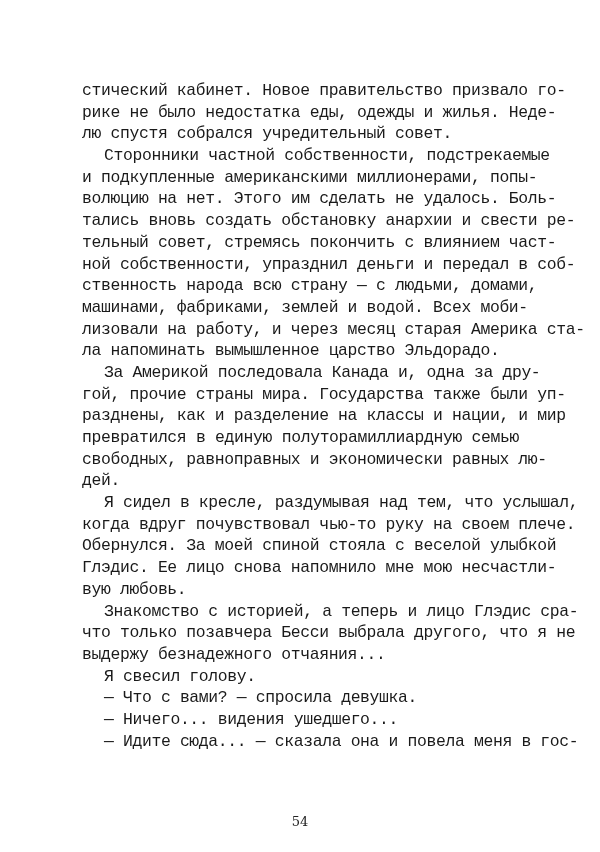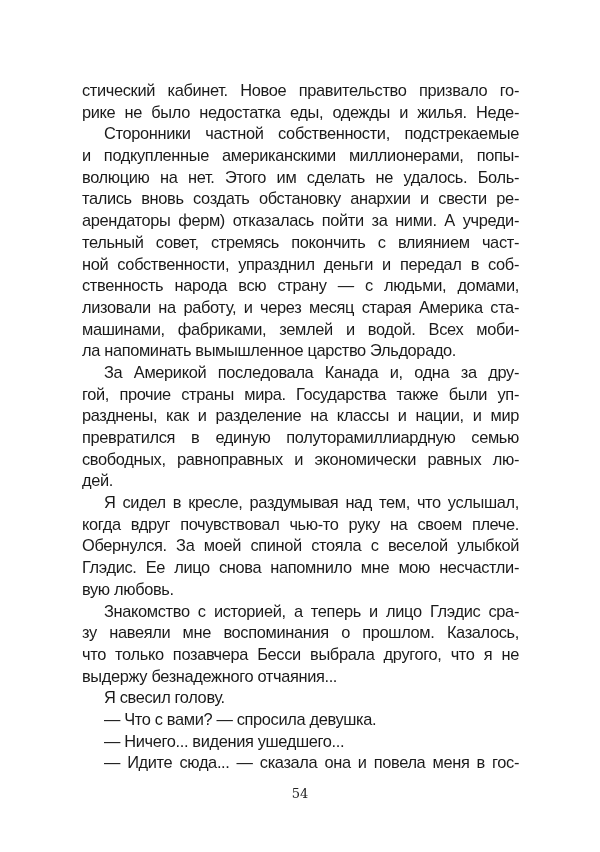--- a/index.html
+++ b/index.html
@@ -1,67 +1,66 @@
 <!DOCTYPE html>
 <html><head>
 <meta charset="utf-8">
 <style>
   html, body { margin:0; padding:0; background:#fff; }
   body { width:600px; height:852px; position:relative; overflow:hidden; }
   .page { position:absolute; left:82px; top:80px; width:437px; }
   .line {
-    font-family: Liberation Sans, sans-serif;
+    font-family: Liberation Mono, monospace;
     font-size: 16.4px;
     line-height: 21.7px;
     height: 21.7px;
     color:#1a1a1a;
     white-space: nowrap;
     text-align: justify;
     text-align-last: justify;
     letter-spacing: -0.35px;
   }
   .line.last { text-align-last: left; }
   .line.indent { padding-left: 22px; }
   .pagenum {
-    position:absolute; left:0; width:600px; top:786px;
+    position:absolute; left:0; width:600px; top:814px;
     text-align:center;
     font-family: "DejaVu Serif", "Liberation Serif", serif;
     font-size: 13px; color:#222;
   }
 </style>
 </head>
 <body>
 
 <div class="page" id="body">
     <div class="line">стический кабинет. Новое правительство призвало го-</div>
     <div class="line">рике не было недостатка еды, одежды и жилья. Неде-</div>
+    <div class="line last">лю спустя собрался учредительный совет.</div>
     <div class="line indent">Сторонники частной собственности, подстрекаемые</div>
     <div class="line">и подкупленные американскими миллионерами, попы-</div>
     <div class="line">волюцию на нет. Этого им сделать не удалось. Боль-</div>
     <div class="line">тались вновь создать обстановку анархии и свести ре-</div>
-    <div class="line">арендаторы ферм) отказалась пойти за ними. А учреди-</div>
     <div class="line">тельный совет, стремясь покончить с влиянием част-</div>
     <div class="line">ной собственности, упразднил деньги и передал в соб-</div>
     <div class="line">ственность народа всю страну — с людьми, домами,</div>
+    <div class="line">машинами, фабриками, землей и водой. Всех моби-</div>
     <div class="line">лизовали на работу, и через месяц старая Америка ста-</div>
-    <div class="line">машинами, фабриками, землей и водой. Всех моби-</div>
     <div class="line last">ла напоминать вымышленное царство Эльдорадо.</div>
     <div class="line indent">За Америкой последовала Канада и, одна за дру-</div>
     <div class="line">гой, прочие страны мира. Государства также были уп-</div>
     <div class="line">разднены, как и разделение на классы и нации, и мир</div>
     <div class="line">превратился в единую полуторамиллиардную семью</div>
     <div class="line">свободных, равноправных и экономически равных лю-</div>
     <div class="line last">дей.</div>
     <div class="line indent">Я сидел в кресле, раздумывая над тем, что услышал,</div>
     <div class="line">когда вдруг почувствовал чью-то руку на своем плече.</div>
     <div class="line">Обернулся. За моей спиной стояла с веселой улыбкой</div>
     <div class="line">Глэдис. Ее лицо снова напомнило мне мою несчастли-</div>
     <div class="line last">вую любовь.</div>
     <div class="line indent">Знакомство с историей, а теперь и лицо Глэдис сра-</div>
-    <div class="line">зу навеяли мне воспоминания о прошлом. Казалось,</div>
     <div class="line">что только позавчера Бесси выбрала другого, что я не</div>
     <div class="line last">выдержу безнадежного отчаяния...</div>
     <div class="line indent last">Я свесил голову.</div>
     <div class="line indent last">— Что с вами? — спросила девушка.</div>
     <div class="line indent last">— Ничего... видения ушедшего...</div>
     <div class="line indent">— Идите сюда... — сказала она и повела меня в гос-</div>
   </div>
 <div class="pagenum">54</div>
 
 </body></html>

